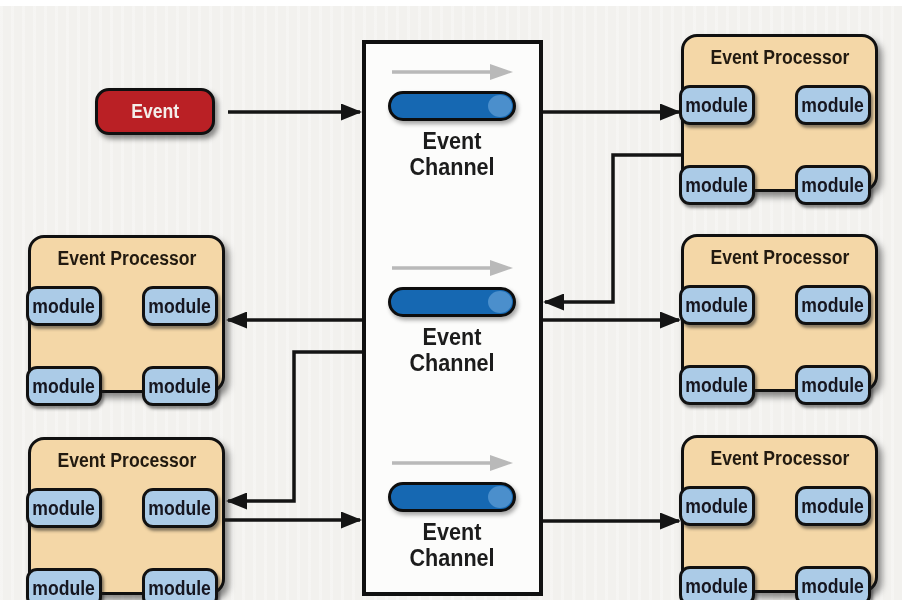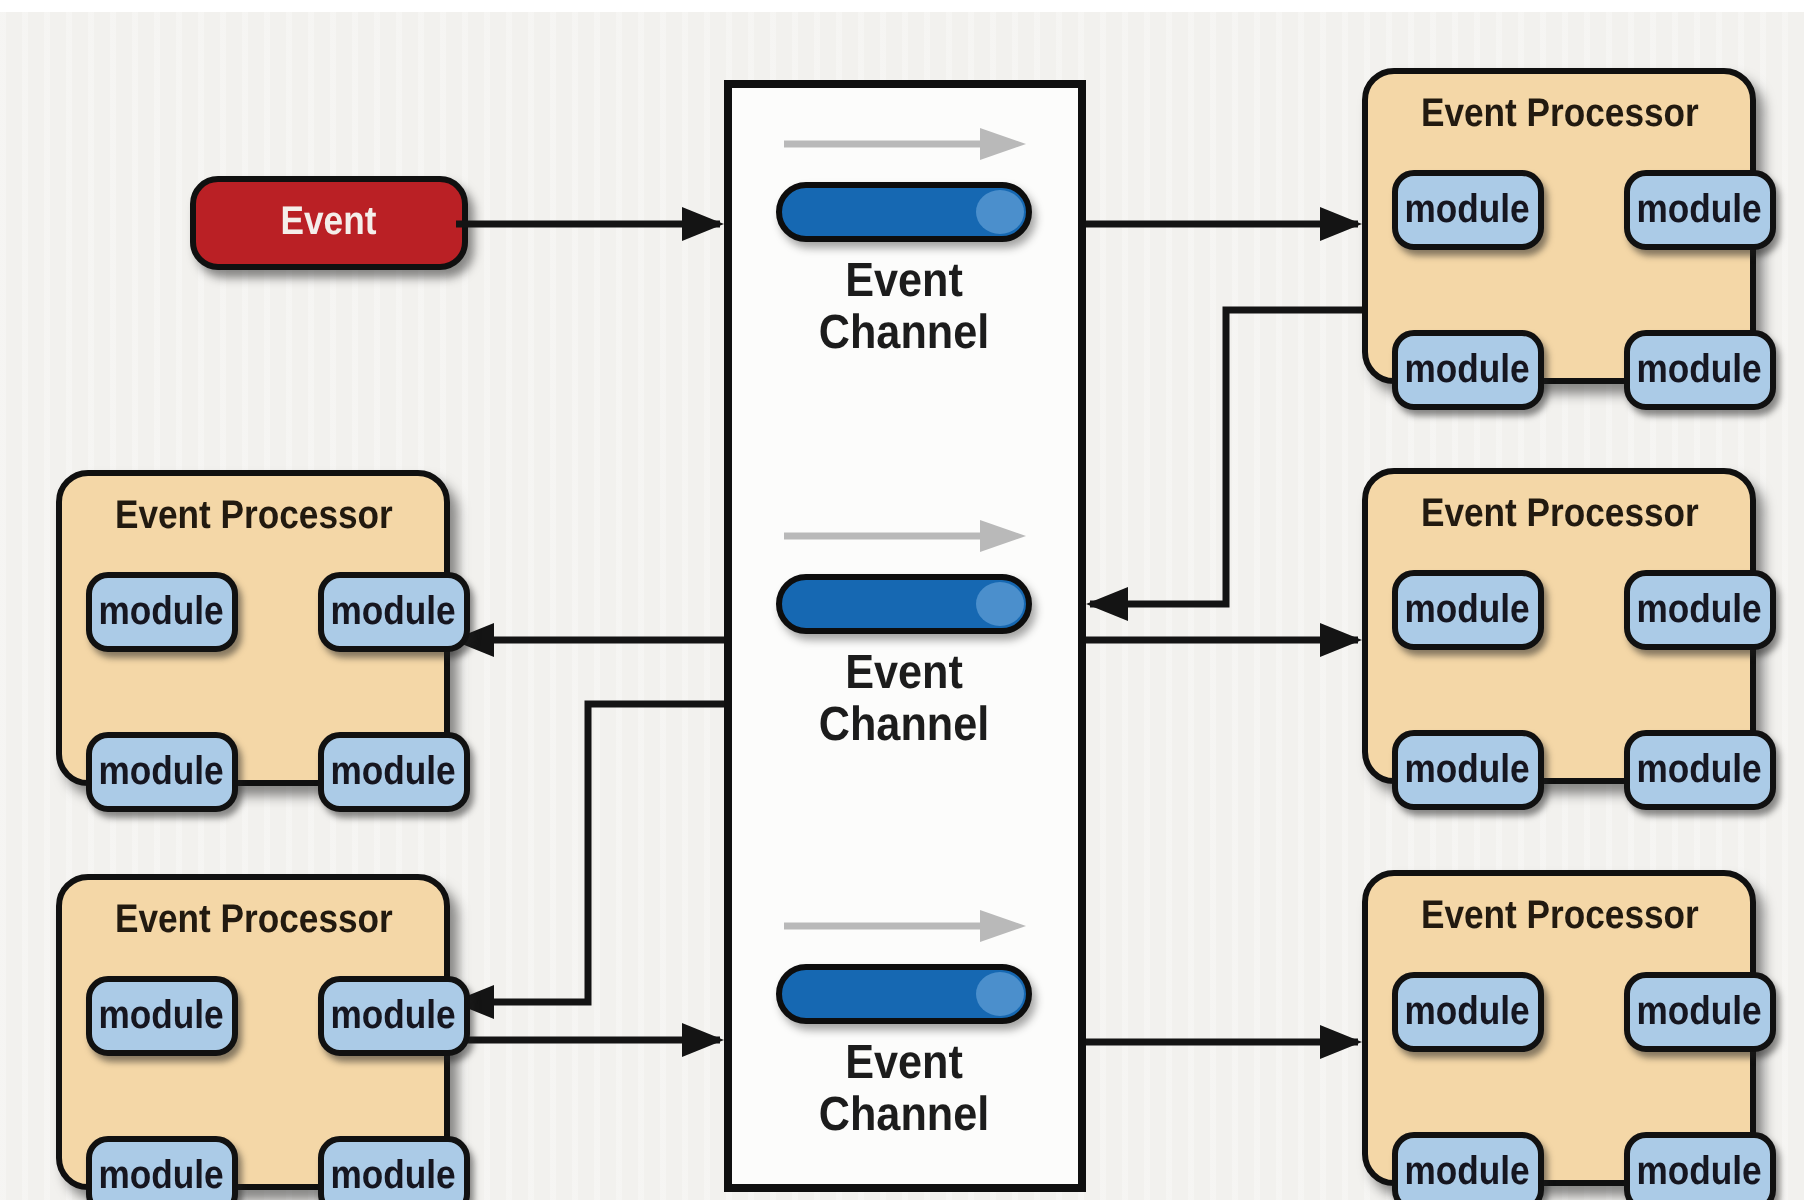--- a/index.html
+++ b/index.html
@@ -12,21 +12,21 @@
     content:""; position:absolute; inset:0; pointer-events:none;
     background:repeating-linear-gradient(90deg, rgba(255,255,255,.55) 0 3px, rgba(255,255,255,0) 3px 11px);
     opacity:.5;
   }
   .topstrip { position:absolute; left:0; top:0; width:902px; height:6px; background:#ffffff; }
 
   .ctext { display:inline-block; transform:scaleX(.88); transform-origin:50% 50%; white-space:nowrap; }
 
   
   .event-box {
-    position:absolute; left:95px; top:88px; width:139px; height:47px;
+    position:absolute; left:95px; top:88px; width:120px; height:47px;
     background:#ba2025; border:3px solid #101010; border-radius:14px;
     box-shadow:3px 4px 5px rgba(30,30,30,.5);
     display:flex; align-items:center; justify-content:center;
     color:#f4eeea; font-size:20px; font-weight:bold; box-sizing:border-box;
   }
 
   
   .channel-box {
     position:absolute; left:362px; top:40px; width:181px; height:556px;
     background:#fcfcfb; border:4px solid #101010; box-sizing:border-box; z-index:1;
@@ -58,21 +58,21 @@
   }
   .p-tr { left:681px; top:34px; }
   .p-ml { left:28px;  top:235px; }
   .p-mr { left:681px; top:234px; }
   .p-bl { left:28px;  top:437px; }
   .p-br { left:681px; top:435px; }
   .proc-title {
     margin-top:9px; text-align:center; font-size:20px; font-weight:bold; color:#221a10;
   }
   .module-grid {
-    position:absolute; left:24px; top:48px; width:168px;
+    position:absolute; left:7px; top:48px; width:168px;
     display:grid; grid-template-columns:76px 76px; grid-column-gap:14px; grid-row-gap:13px;
     justify-content:center;
     gap:40px;
   }
   .module {
     width:76px; height:40px; box-sizing:border-box;
     background:#abcbe7; border:3px solid #111111; border-radius:11px;
     box-shadow:2px 3px 3px rgba(30,30,30,.5);
     display:flex; align-items:center; justify-content:center;
     font-size:20px; font-weight:bold; color:#161620;

